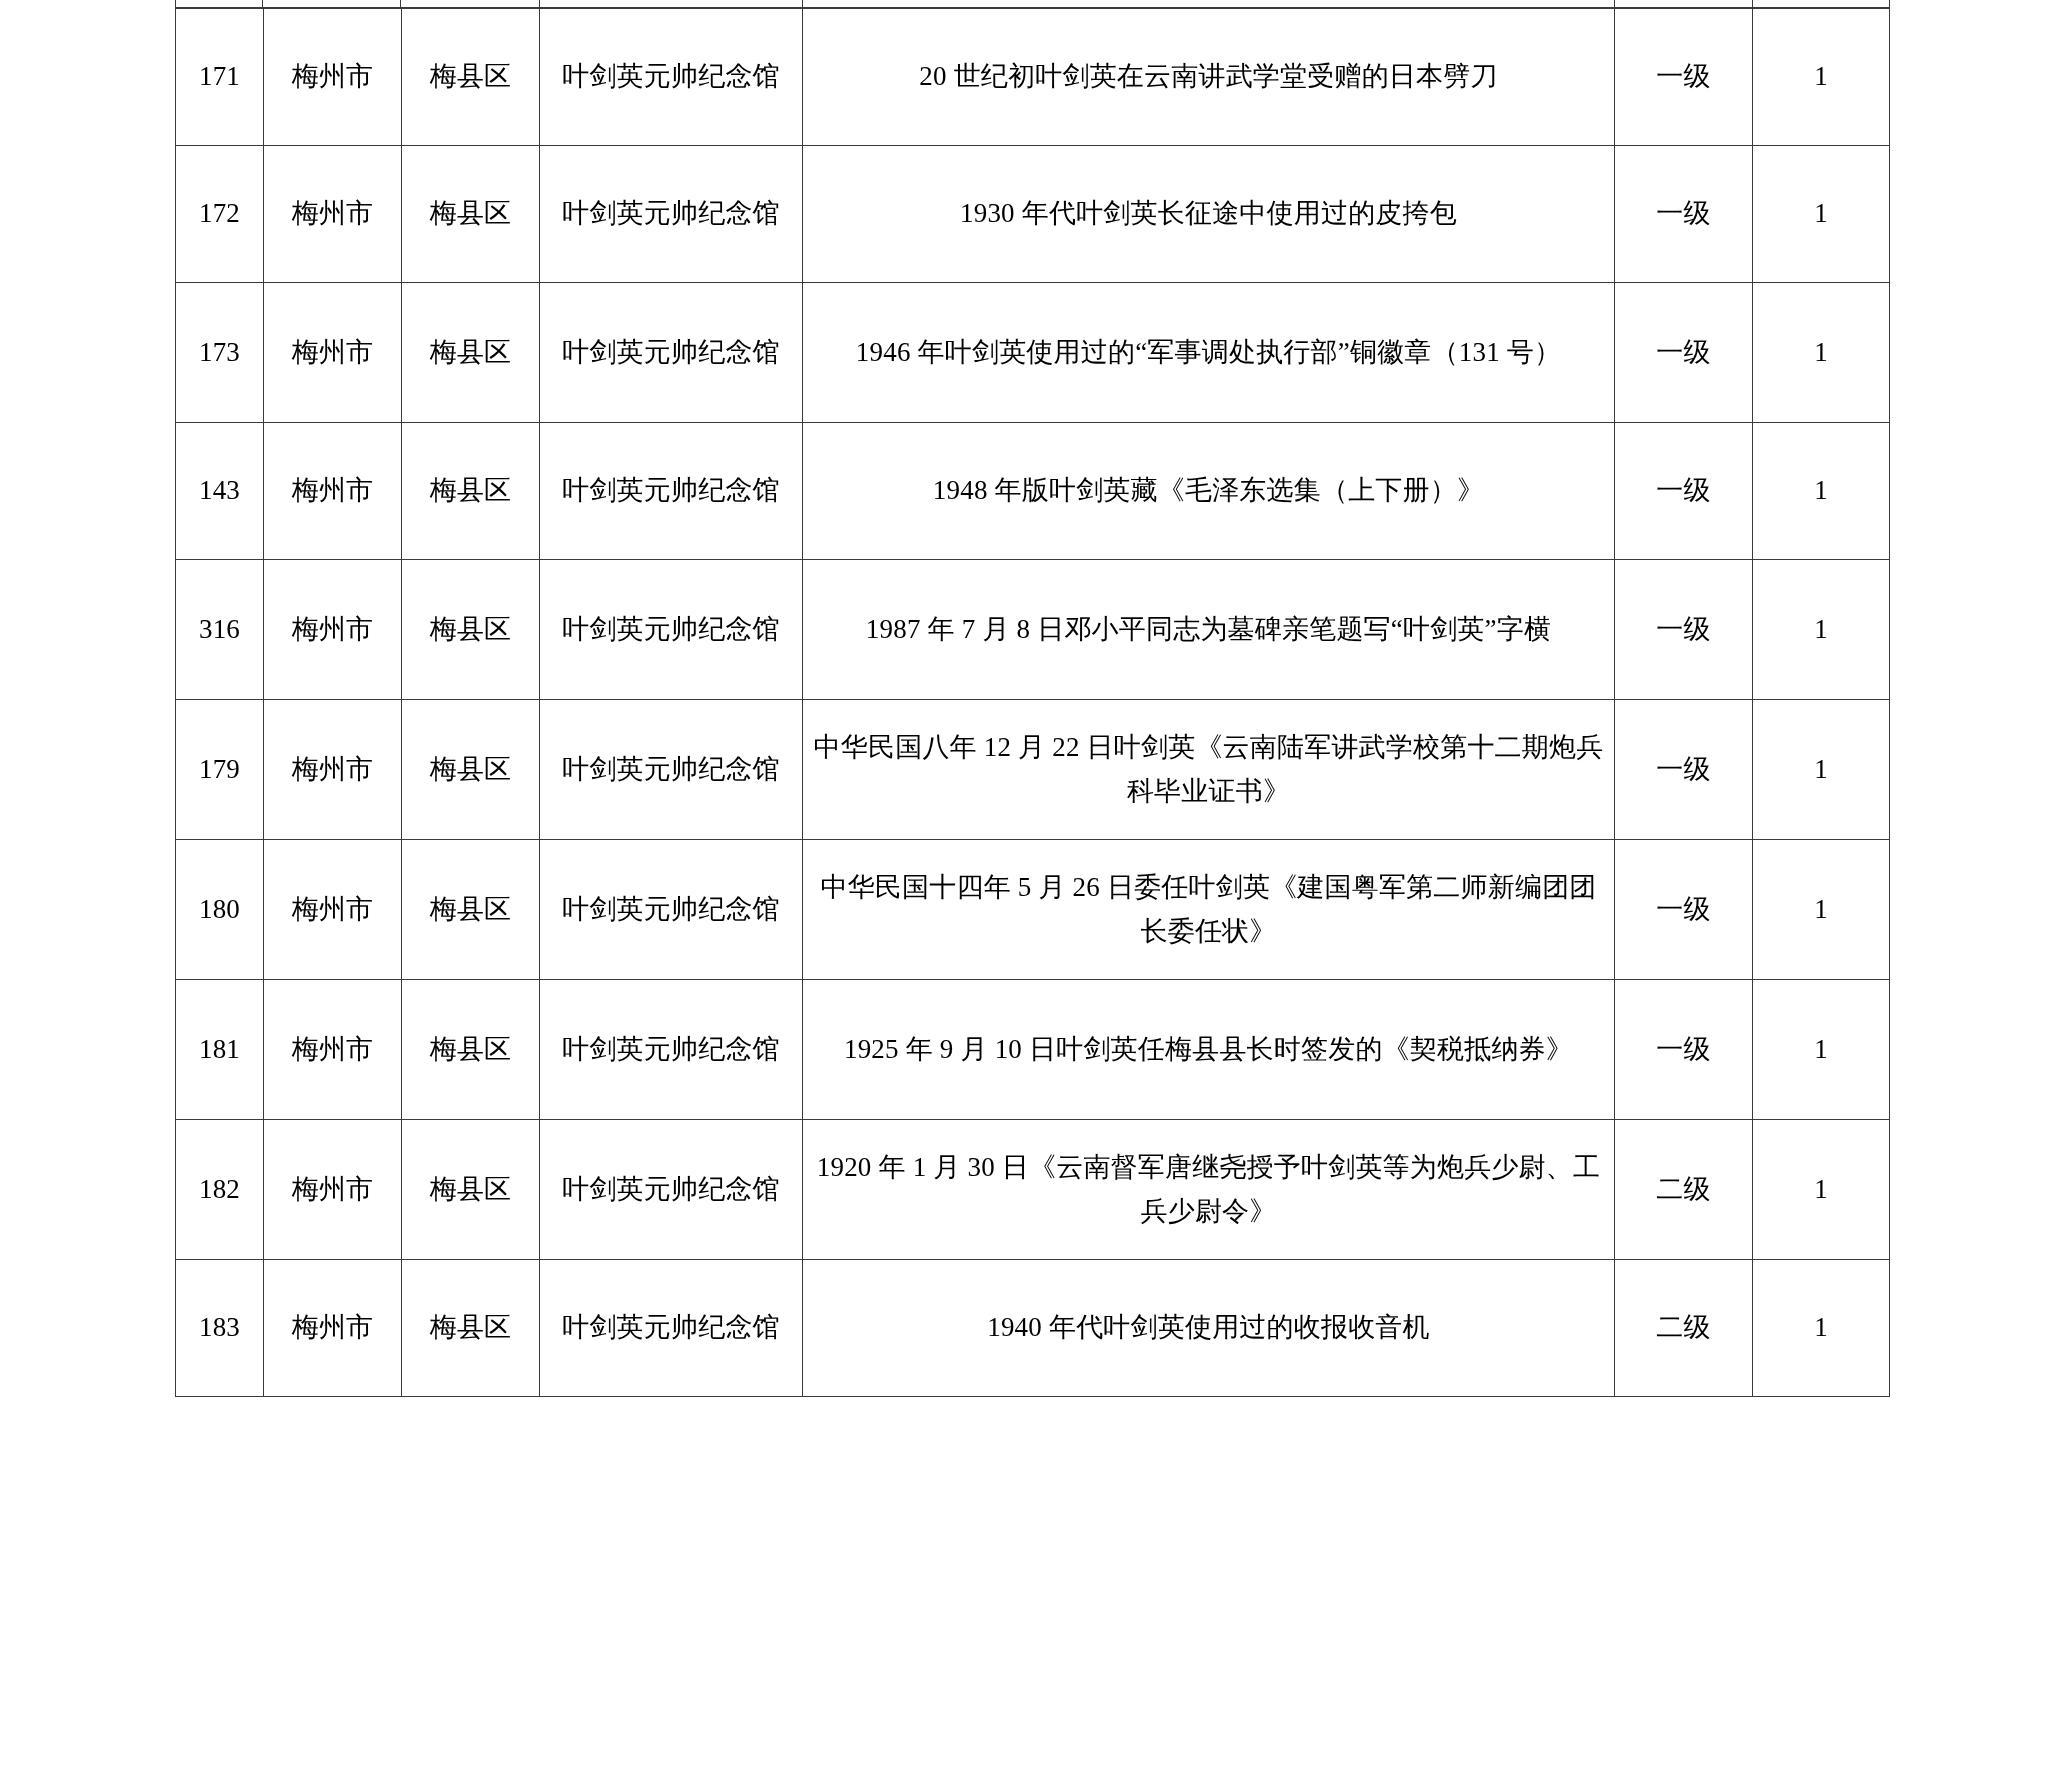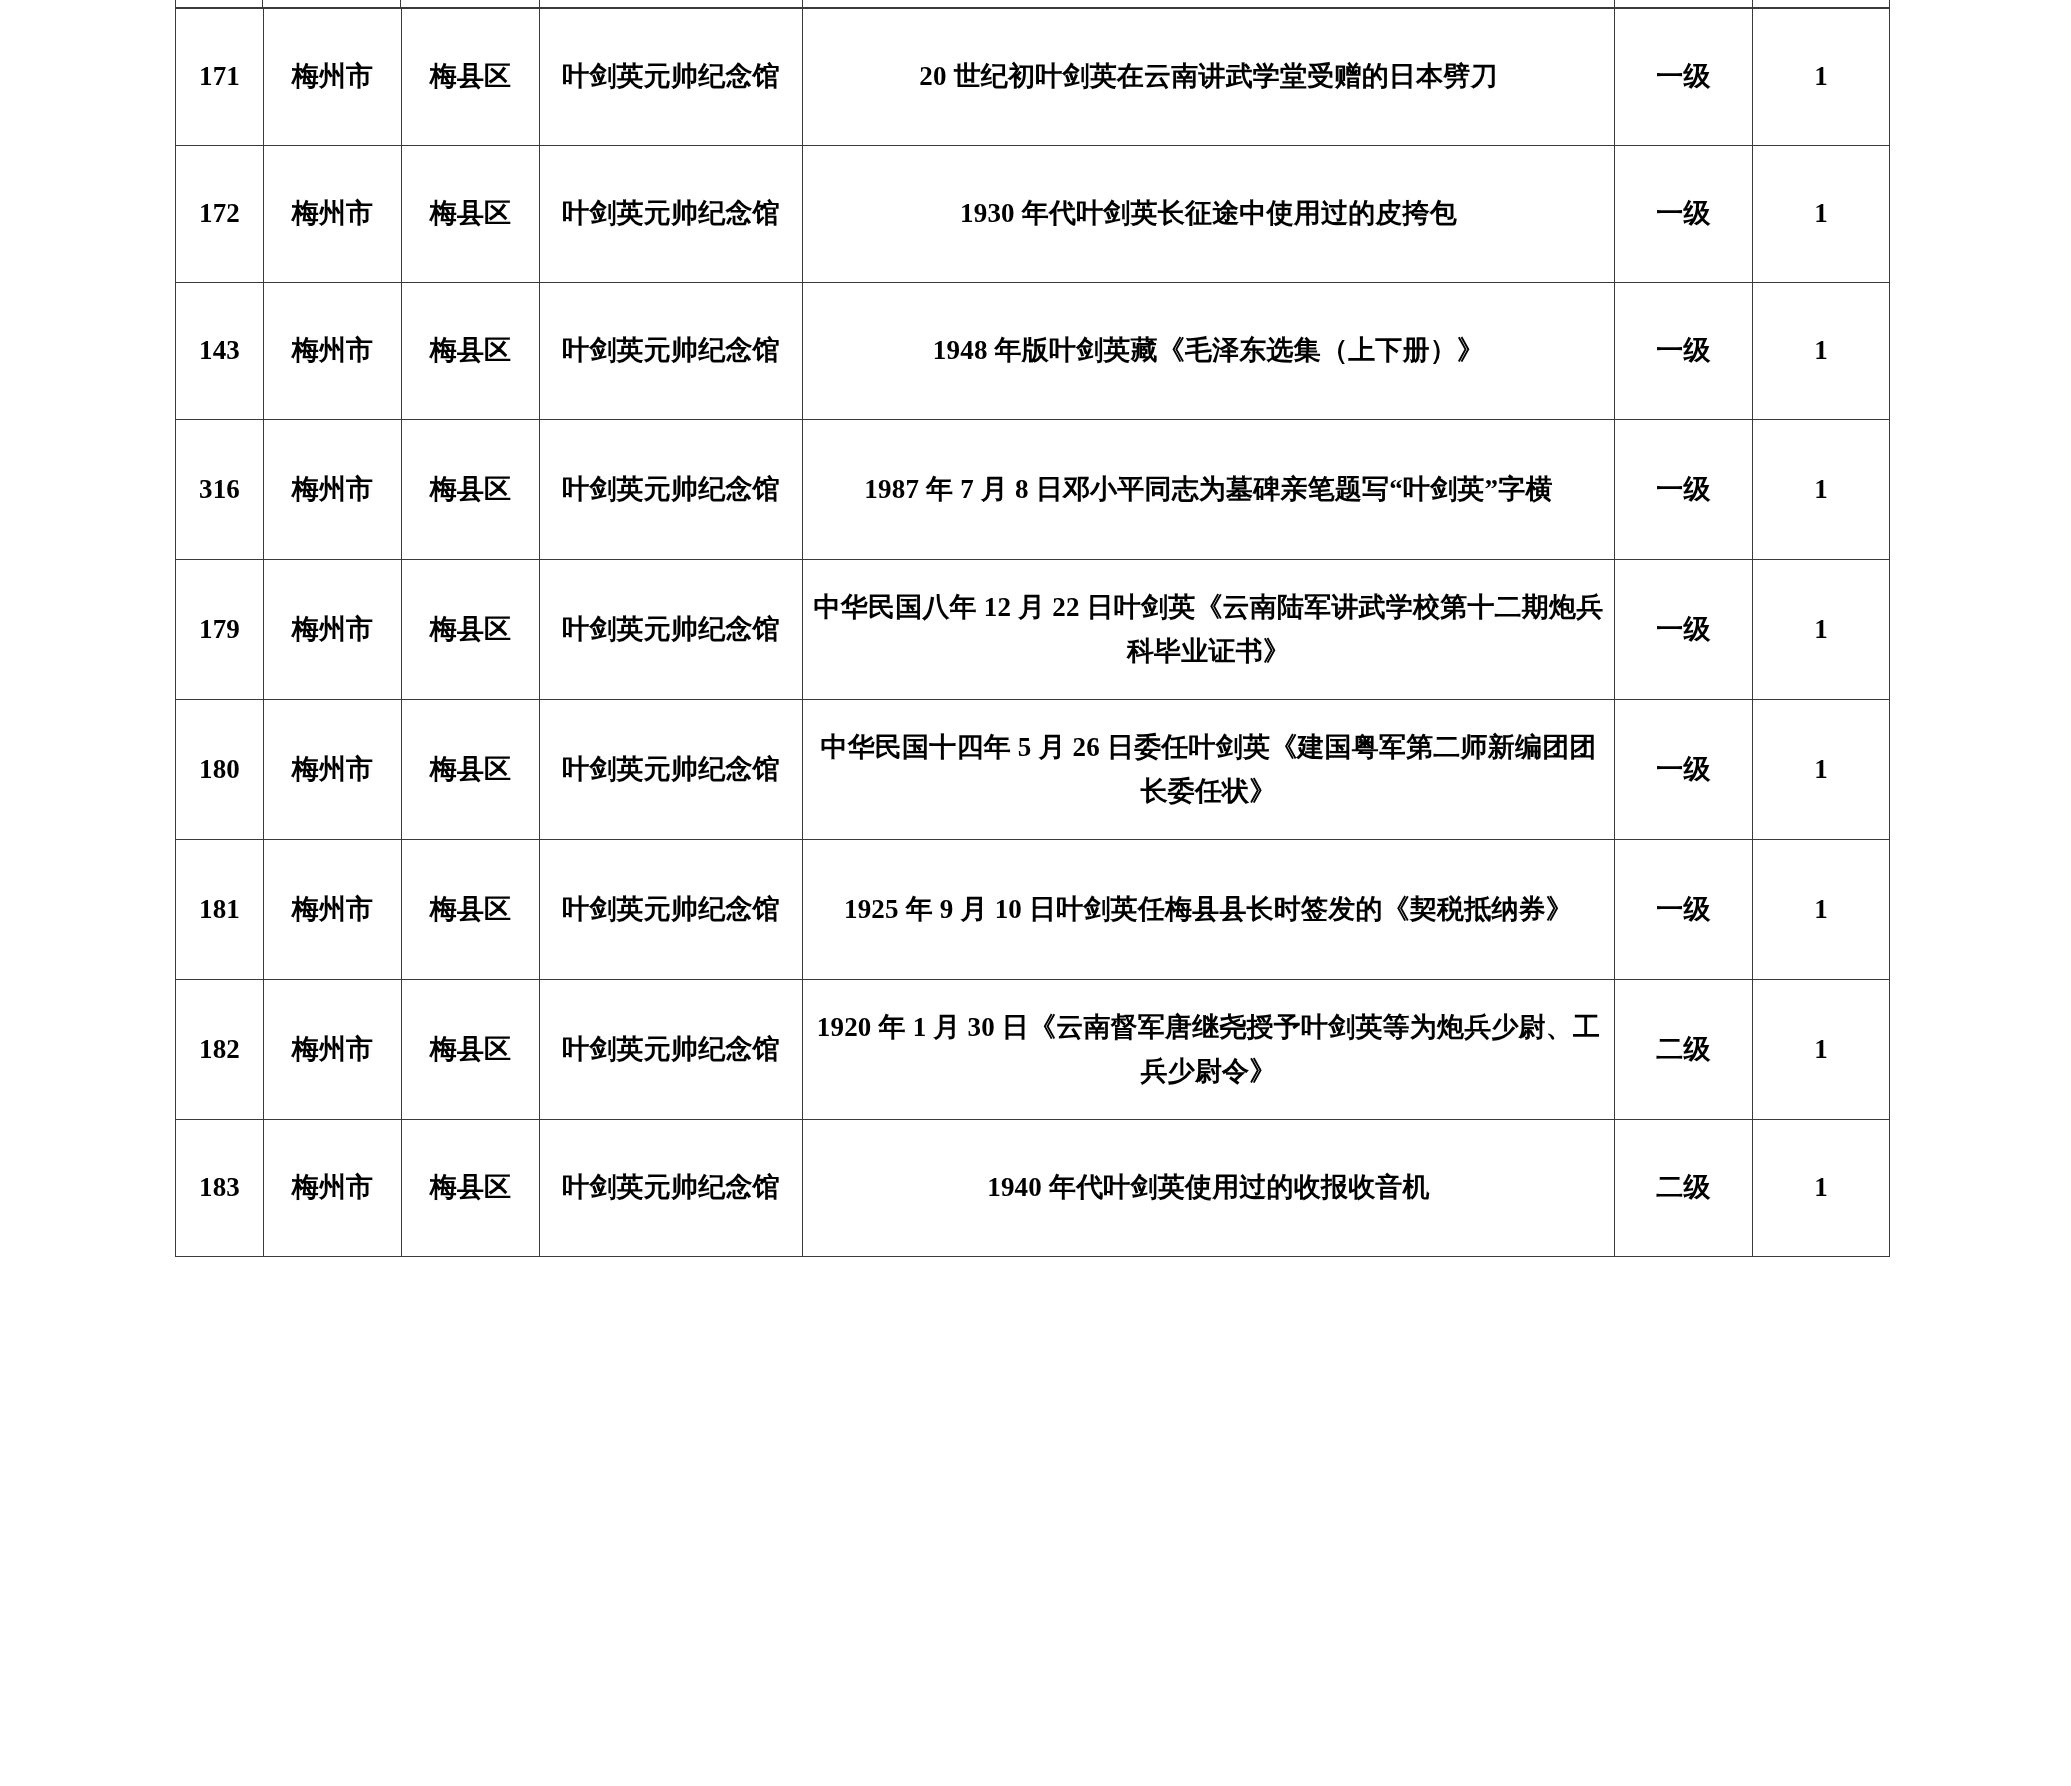--- a/index.html
+++ b/index.html
@@ -13,21 +13,20 @@
     font-family: "Liberation Serif", "DejaVu Serif", serif;
     color: #000000;
     overflow: hidden;
   }
 
   #sheet {
     position: relative;
     width: 2071px;
     height: 1355px;
     background: #ffffff;
-    font-weight: bold;
   }
 
   
   .top-sliver {
     position: absolute;
     left: 175px;
     top: 0;
     width: 1715px;
     height: 8.3px;
     box-sizing: border-box;
@@ -115,20 +114,29 @@
         </tr>
         <tr class="r-1line">
           <td class="idx">172</td>
           <td class="city">梅州市</td>
           <td class="dist">梅县区</td>
           <td class="inst">叶剑英元帅纪念馆</td>
           <td class="desc">1930 年代叶剑英长征途中使用过的皮挎包</td>
           <td class="grade">一级</td>
           <td class="qty">1</td>
         </tr>
+        <tr class="r-2line">
+          <td class="idx">173</td>
+          <td class="city">梅州市</td>
+          <td class="dist">梅县区</td>
+          <td class="inst">叶剑英元帅纪念馆</td>
+          <td class="desc">1946 年叶剑英使用过的“军事调处执行部”铜徽章（131 号）</td>
+          <td class="grade">一级</td>
+          <td class="qty">1</td>
+        </tr>
         <tr class="r-1line">
           <td class="idx">143</td>
           <td class="city">梅州市</td>
           <td class="dist">梅县区</td>
           <td class="inst">叶剑英元帅纪念馆</td>
           <td class="desc">1948 年版叶剑英藏《毛泽东选集（上下册）》</td>
           <td class="grade">一级</td>
           <td class="qty">1</td>
         </tr>
         <tr class="r-2line">

